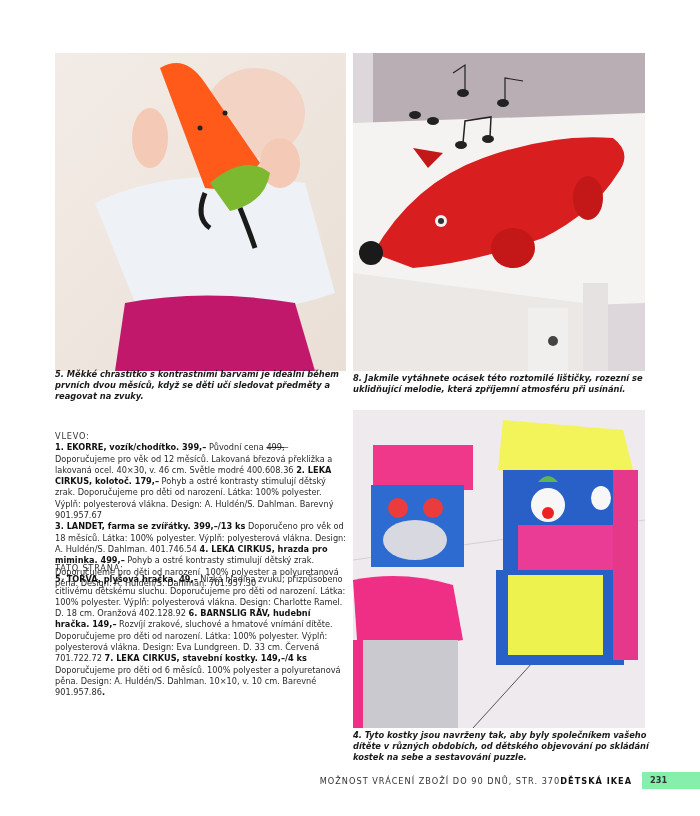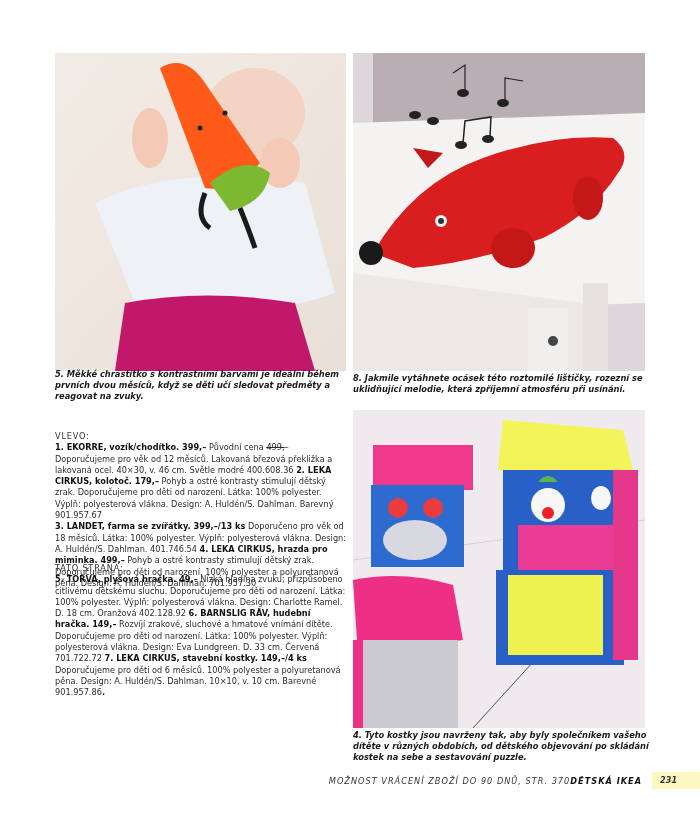--- a/index.html
+++ b/index.html
@@ -16,23 +16,23 @@
   #caption-6 { left:353px; top:373px; width:292px; }
   #caption-7 { left:353px; top:730px; width:300px; }
 
   .body-text { position:absolute; left:55px; width:292px; font-size:8.2px; line-height:11.3px; color:#2a2a2a; }
   .body-text b { color:#111; }
   .section-head { letter-spacing:0.8px; font-size:8.2px; color:#333;margin-top:11px; }
   #block-left { top:420px; }
   #block-this { top:552px; }
   .strike { text-decoration:line-through; }
 
-  #footer { position:absolute; top:772px; left:310px; right:0; height:17px; display:flex; align-items:center; justify-content:flex-end; font-size:8.2px; letter-spacing:1px; color:#333;font-style:italic; }
+  #footer { position:absolute; top:772px; left:310px; right:0; height:17px; display:flex; align-items:center; justify-content:flex-end; font-size:8.2px; letter-spacing:1px; color:#333; }
   #footer .bold { font-weight:bold; color:#111; margin-left:0; }
-  #page-badge { background:#fef9c3; color:#333; font-weight:bold; width:48px; height:17px; line-height:17px; padding-left:8px; box-sizing:border-box; margin-left:10px; letter-spacing:0; }
+  #page-badge { background:#86efac; color:#333; font-weight:bold; width:58px; height:17px; line-height:17px; padding-left:8px; box-sizing:border-box; margin-left:10px; letter-spacing:0; }
 </style>
 </head>
 <body>
 
 <div class="photo" id="photo-carrot">
   <svg viewBox="0 0 291 318" preserveAspectRatio="none">
     <defs>
       <linearGradient id="bg1" x1="0" y1="0" x2="1" y2="1">
         <stop offset="0" stop-color="#f3ece6"></stop>
           <stop offset="1" stop-color="#e9dfd6"></stop>

